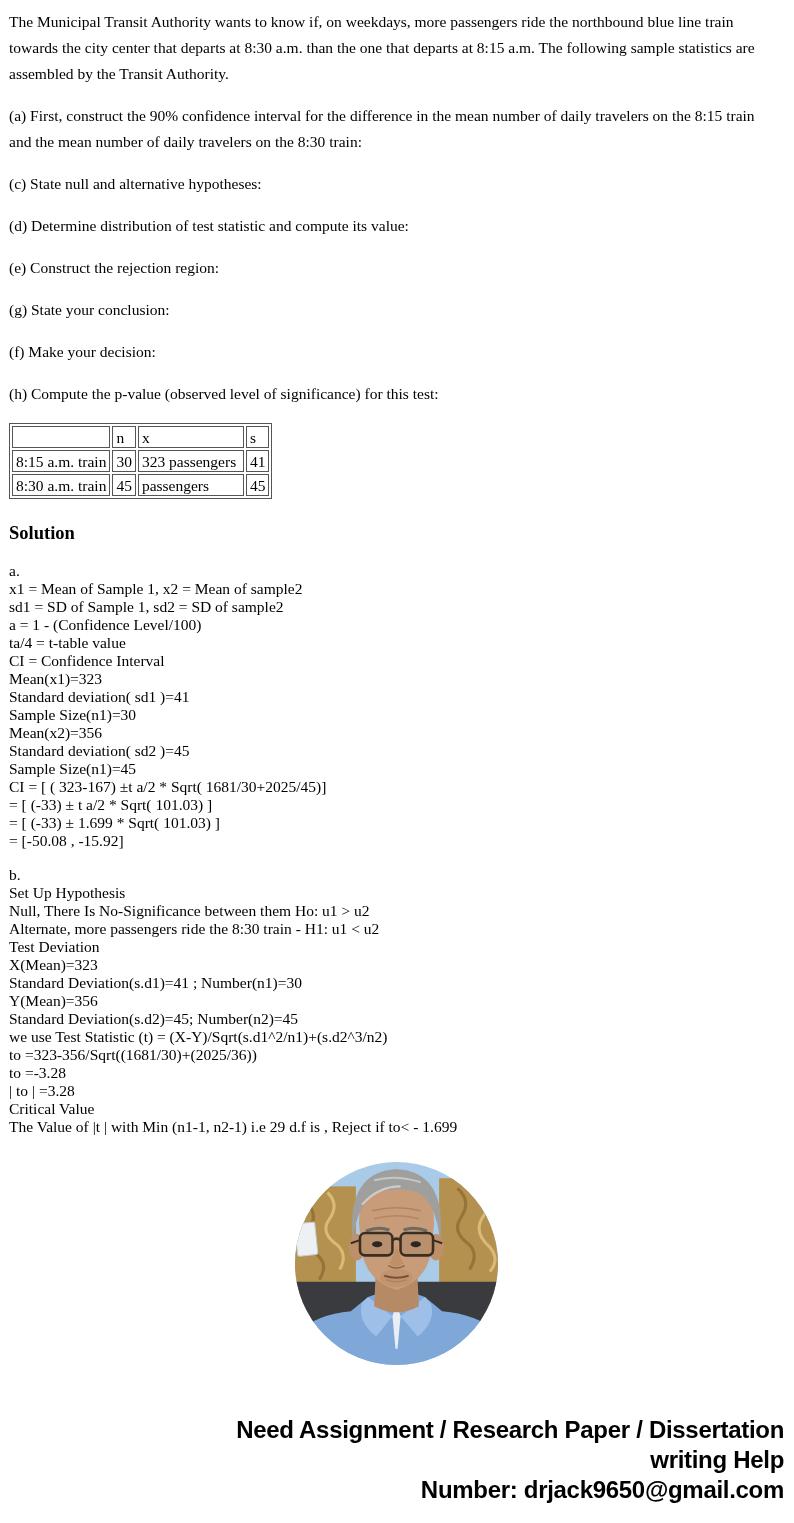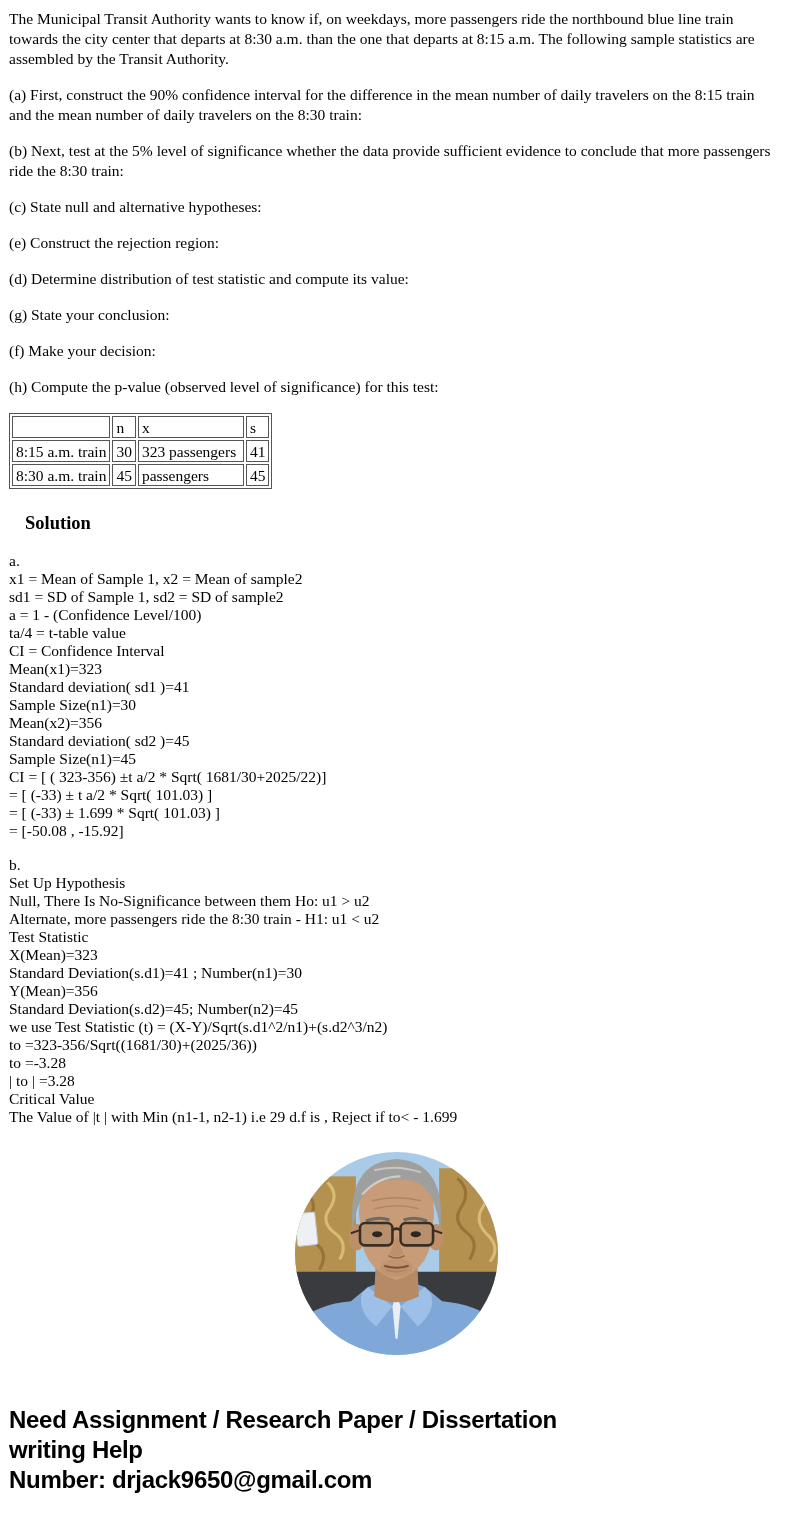--- a/index.html
+++ b/index.html
@@ -1,56 +1,55 @@
 <!DOCTYPE html>
 <html><head>
 <meta charset="utf-8">
 <style>
   html,body{margin:0;padding:0;background:#fff;color:#000;}
   .page{
     width:794px;height:1523px;box-sizing:border-box;
     padding:9px 10px 0 9px;overflow:hidden;background:#fff;
     font-family:"Liberation Serif", serif;
   }
-  .para{font-size:15.5px;line-height:20px;margin:0 11px 16px 0;max-width:778px;}
+  .para{font-size:15.5px;line-height:26px;margin:0 11px 16px 0;max-width:778px;}
   table.stats{border-collapse:separate;border-spacing:2px;border:1px solid #555;margin:0 0 0 0;}
   table.stats td{
     border:1px solid #555;font-size:15.5px;line-height:19px;
     padding:0 3px;height:20px;vertical-align:middle;white-space:nowrap;
   }
   td.c-label{min-width:90px;margin-top:16px;}
   td.c-n{min-width:13px;}
   td.c-x{min-width:98px;}
   td.c-s{min-width:11px;}
   h2.solution{
     font-family:"Liberation Serif", serif;font-size:18.5px;font-weight:bold;
-    margin:24px 0 18px 16px;
+    margin:24px 0 18px 0;
   }
   .sol-block{margin:0 0 16px 0;}
   .sol-line{font-size:15.5px;line-height:18px;white-space:pre-wrap;}
   .photo-wrap{display:flex;justify-content:center;margin-top:26px;}
   .photo-circle{width:203px;height:203px;display:block;}
   .footer{
-    margin-top:50px;text-align:left;
+    margin-top:50px;text-align:right;
     font-family:"Liberation Sans", sans-serif;font-weight:bold;
     font-size:24px;line-height:30px;letter-spacing:-0.3px;
   }
 </style>
 </head>
 <body>
 
 <div class="page">
 
   <p class="para">The Municipal Transit Authority wants to know if, on weekdays, more passengers ride the northbound blue line train towards the city center that departs at 8:30 a.m. than the one that departs at 8:15 a.m. The following sample statistics are assembled by the Transit Authority.</p>
 
   <p class="para">(a) First, construct the 90% confidence interval for the difference in the mean number of daily travelers on the 8:15 train and the mean number of daily travelers on the 8:30 train:</p>
-  <p class="para">(b) Next, test at the 5% level of significance whether the data provide sufficient evidence to conclude that more passengers ride the 8:30 train:</p>
   <p class="para">(c) State null and alternative hypotheses:</p>
+  <p class="para">(d) Determine distribution of test statistic and compute its value:</p>
   <p class="para">(e) Construct the rejection region:</p>
-  <p class="para">(d) Determine distribution of test statistic and compute its value:</p>
   <p class="para">(g) State your conclusion:</p>
   <p class="para">(f) Make your decision:</p>
   <p class="para">(h) Compute the p-value (observed level of significance) for this test:</p>
 
   <table class="stats">
     <tbody>
       <tr>
         <td class="c-label"></td>
         <td class="c-n">n</td>
         <td class="c-x">x</td>
@@ -79,32 +78,32 @@
     <div class="sol-line">sd1 = SD of Sample 1, sd2 = SD of sample2</div>
     <div class="sol-line">a = 1 - (Confidence Level/100)</div>
     <div class="sol-line">ta/4 = t-table value</div>
     <div class="sol-line">CI = Confidence Interval</div>
     <div class="sol-line">Mean(x1)=323</div>
     <div class="sol-line">Standard deviation( sd1 )=41</div>
     <div class="sol-line">Sample Size(n1)=30</div>
     <div class="sol-line">Mean(x2)=356</div>
     <div class="sol-line">Standard deviation( sd2 )=45</div>
     <div class="sol-line">Sample Size(n1)=45</div>
-    <div class="sol-line">CI = [ ( 323-356) ±t a/2 * Sqrt( 1681/30+2025/22)]</div>
+    <div class="sol-line">CI = [ ( 323-167) ±t a/2 * Sqrt( 1681/30+2025/45)]</div>
     <div class="sol-line">= [ (-33) ± t a/2 * Sqrt( 101.03) ]</div>
     <div class="sol-line">= [ (-33) ± 1.699 * Sqrt( 101.03) ]</div>
     <div class="sol-line">= [-50.08 , -15.92]</div>
   </div>
 
   <div class="sol-block">
     <div class="sol-line">b.</div>
     <div class="sol-line">Set Up Hypothesis</div>
     <div class="sol-line">Null, There Is No-Significance between them Ho: u1 &gt; u2</div>
     <div class="sol-line">Alternate, more passengers ride the 8:30 train - H1: u1 &lt; u2</div>
-    <div class="sol-line">Test Statistic</div>
+    <div class="sol-line">Test Deviation</div>
     <div class="sol-line">X(Mean)=323</div>
     <div class="sol-line">Standard Deviation(s.d1)=41 ; Number(n1)=30</div>
     <div class="sol-line">Y(Mean)=356</div>
     <div class="sol-line">Standard Deviation(s.d2)=45; Number(n2)=45</div>
     <div class="sol-line">we use Test Statistic (t) = (X-Y)/Sqrt(s.d1^2/n1)+(s.d2^3/n2)</div>
     <div class="sol-line">to =323-356/Sqrt((1681/30)+(2025/36))</div>
     <div class="sol-line">to =-3.28</div>
     <div class="sol-line">| to | =3.28</div>
     <div class="sol-line">Critical Value</div>
     <div class="sol-line">The Value of |t | with Min (n1-1, n2-1) i.e 29 d.f is , Reject if to&lt; - 1.699</div>

